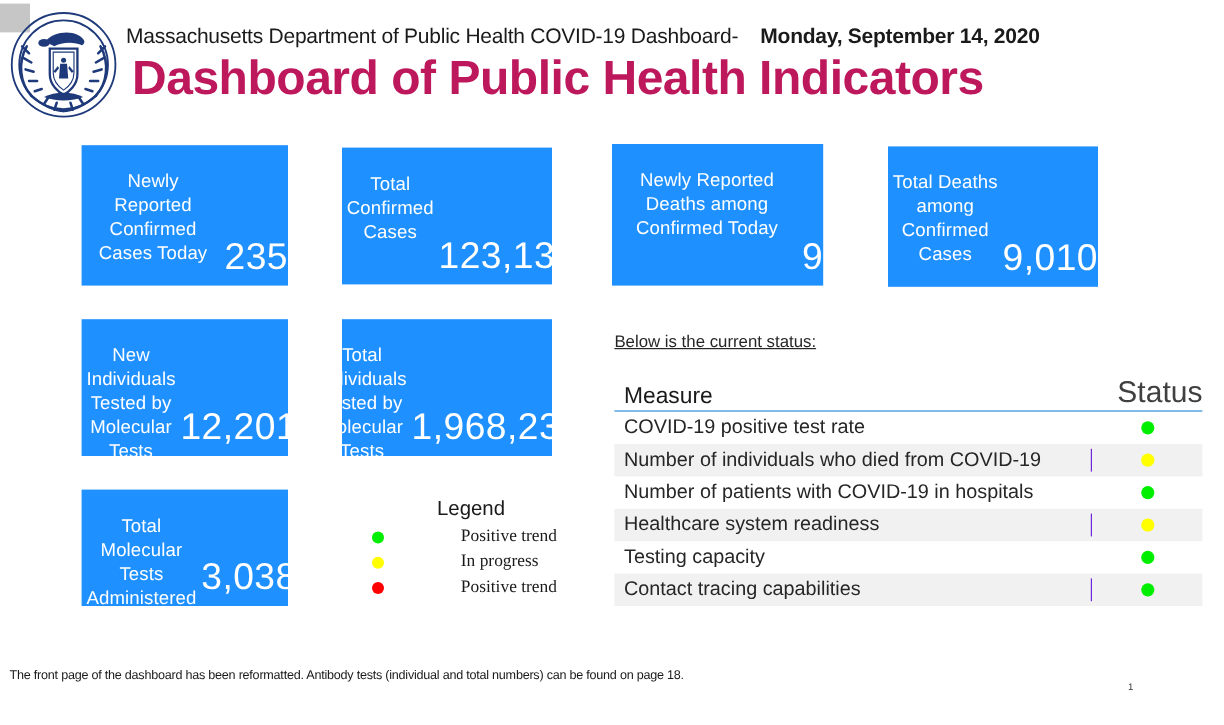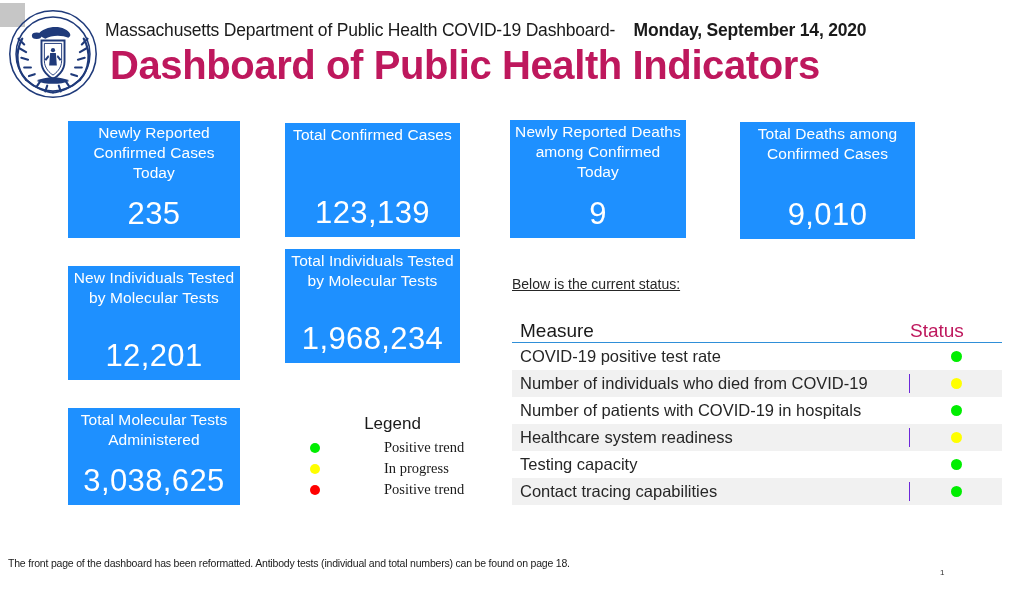--- a/index.html
+++ b/index.html
@@ -66,23 +66,22 @@
     white-space: nowrap;
   }
 
   
   .stat-card {
     position: absolute;
     background: #1e90ff;
     color: #ffffff;
     text-align: center;
     box-sizing: border-box;
-    padding-top: 2px;
-    display: flex;
-    flex-direction: column;
+    padding-top: 21px;
+    display: flex;
     justify-content: flex-start;
   }
   .stat-card .stat-label {
     font-size: 15.5px;
     line-height: 20px;
     font-weight: normal;
     letter-spacing: 0.1px;
     padding: 0 4px;
   }
   .stat-card .stat-value {
@@ -150,23 +149,23 @@
     border-bottom: 1.5px solid #2f8fd8;
   }
   .status-head .col-measure {
     flex: 1 1 auto;
     font-size: 19px;
     color: #1a1a1a;
     padding-left: 8px;
   }
   .status-head .col-status {
     flex: 0 0 92px;
-    font-size: 19px;
-    color: #be185d;
-    text-align: left;
+    font-size: 25px;
+    color: #404040;
+    text-align: right;
   }
   .status-row {
     display: flex;
     align-items: center;
     height: 27px;
   }
   .status-row.alt {
     background: #f1f1f1;
   }
   .status-row .cell-measure {
@@ -275,21 +274,21 @@
 <div class="stat-card" style="left:740px; top:122px; width:175px; height:117px;">
   <div class="stat-label">Total Deaths among Confirmed Cases</div>
   <div class="stat-value">9,010</div>
 </div>
 
 <div class="stat-card" style="left:68px; top:266px; width:172px; height:114px;">
   <div class="stat-label">New Individuals Tested by Molecular Tests</div>
   <div class="stat-value">12,201</div>
 </div>
 
-<div class="stat-card" style="left:285px; top:249px; width:175px; height:114px;">
+<div class="stat-card" style="left:285px; top:266px; width:175px; height:114px;justify-content:center;">
   <div class="stat-label">Total Individuals Tested by Molecular Tests</div>
   <div class="stat-value">1,968,234</div>
 </div>
 
 <div class="stat-card" style="left:68px; top:408px; width:172px; height:97px;">
   <div class="stat-label">Total Molecular Tests Administered</div>
   <div class="stat-value">3,038,625</div>
 </div>
 
 <div class="legend">

